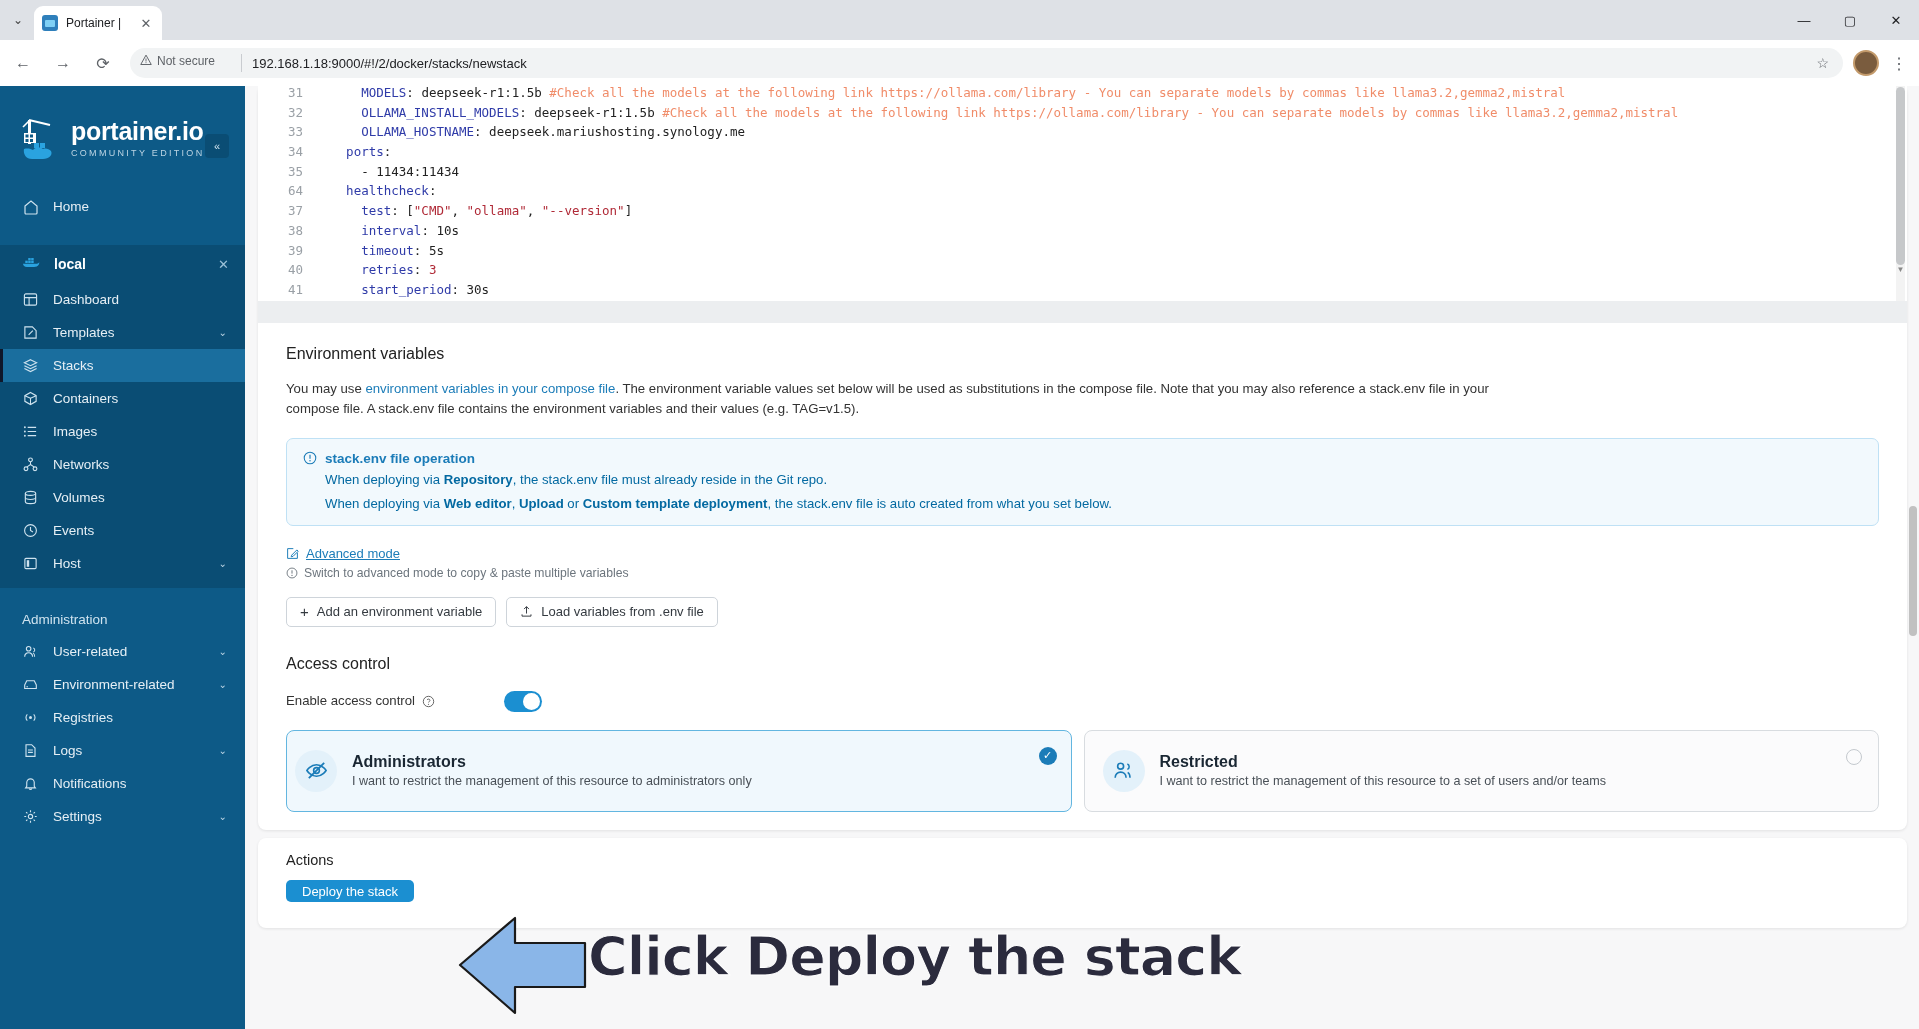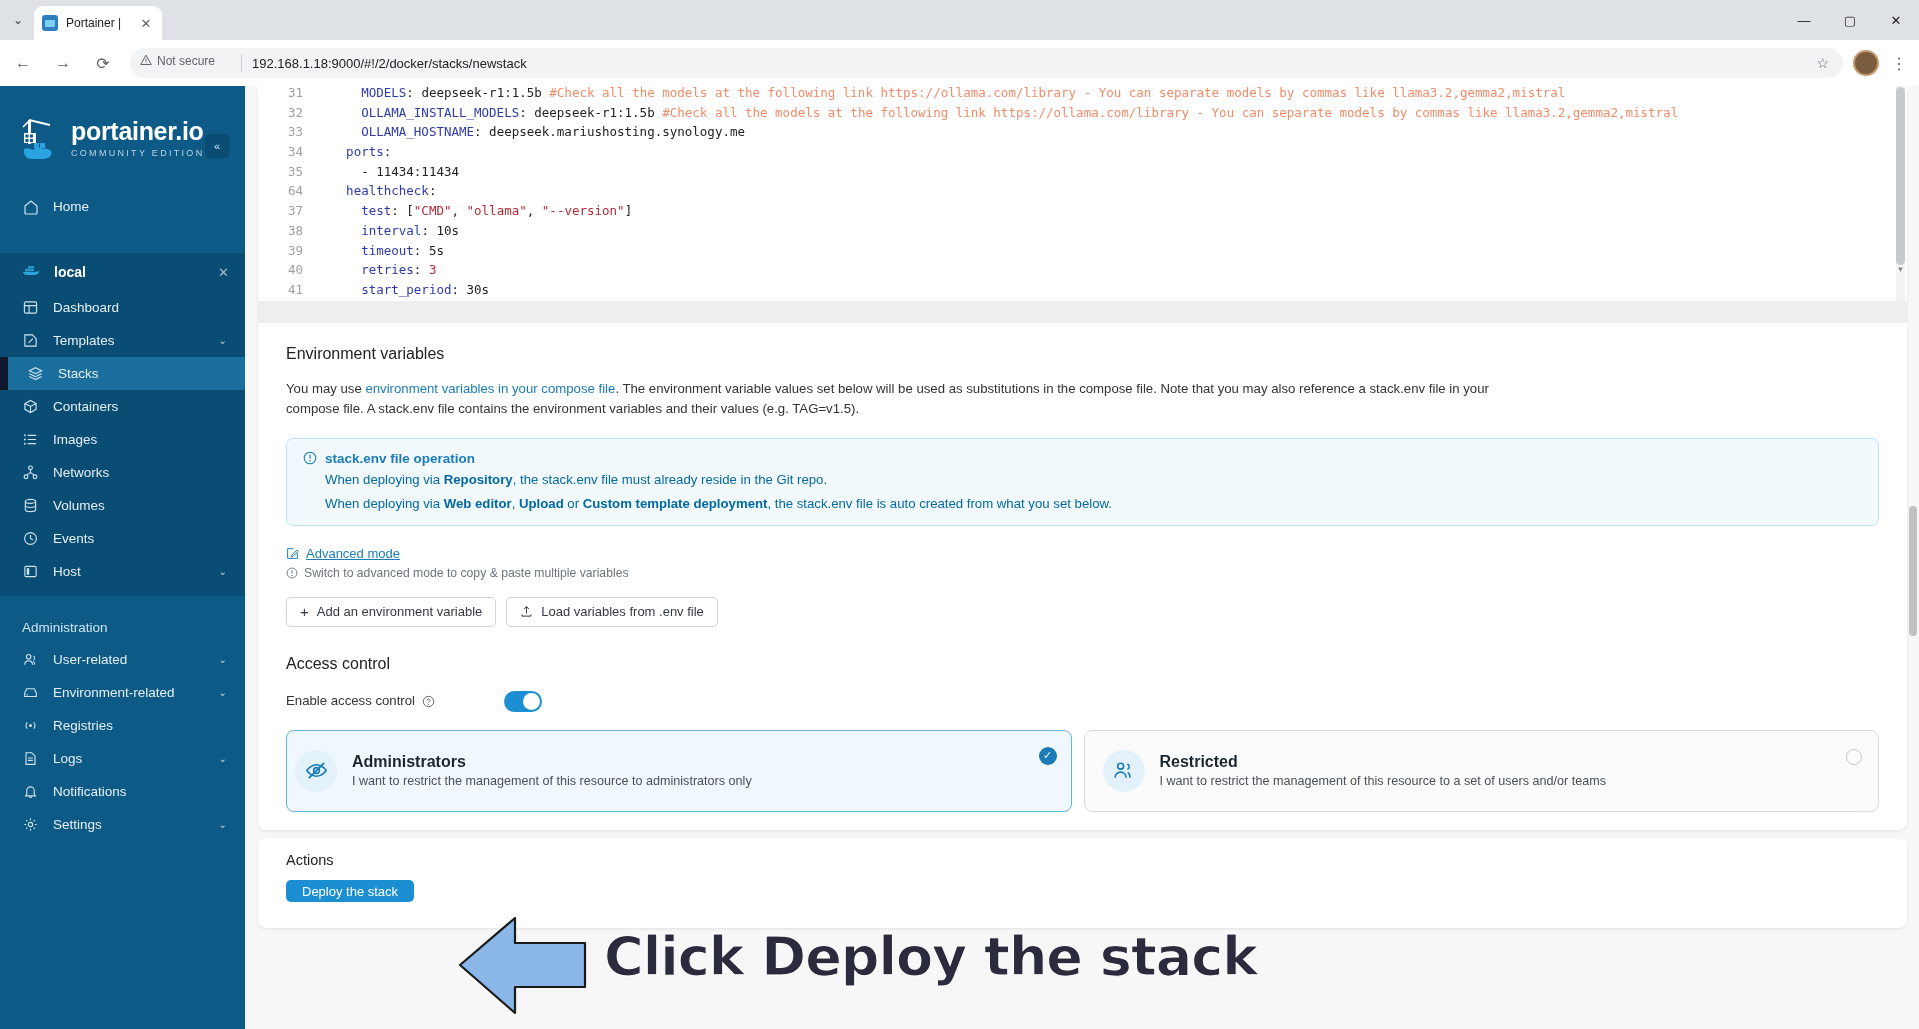--- a/index.html
+++ b/index.html
@@ -61,25 +61,25 @@
   .collapse-btn {
     position:absolute; right:16px; top:48px; width:24px; height:24px; border-radius:4px;
     background:#0a4d74; color:#cfe3ef; font-size:11px; display:flex; align-items:center; justify-content:center;
   }
 
   .nav-item { display:flex; align-items:center; height:33px; padding-left:22px; font-size:13.5px; color:#e6eff5; gap:14px; }
   .nav-item .ico { width:17px; height:17px; display:flex; align-items:center; justify-content:center; flex:0 0 17px; color:#cfe3ef; }
   .nav-item .chev { margin-left:auto; margin-right:18px; font-size:10px; color:#bdd6e5; }
   #nav-home { margin-top:30px; }
 
-  .env-block { margin-top:30px; background:#0a4d74; border-radius:0; padding-bottom:8px; }
+  .env-block { margin-top:22px; background:#0a4d74; border-radius:0; padding-bottom:8px; }
   .env-head { display:flex; align-items:center; height:38px; padding-left:22px; gap:13px; font-size:14px; font-weight:600; color:#fff; }
   .env-head .x { margin-left:auto; margin-right:16px; font-size:13px; color:#9dc2d8; font-weight:400; }
   .env-block .nav-item { height:33px; }
-  .nav-item.active { background:#1a6e9e; border-left:8px solid #0f172a; padding-left:19px; }
+  .nav-item.active { background:#1a6e9e; border-left:3px solid #0f172a; padding-left:19px; }
 
   .admin-label { font-size:13.5px; color:#cfe3ef; padding:24px 0 8px 22px; font-weight:400; }
 
   
   #content { position:absolute; left:245px; top:0; right:0; height:943px; overflow:hidden; }
   .card { position:absolute; left:13px; top:-1px; width:1649px; background:#fff;
           border-radius:8px; box-shadow:0 1px 3px rgba(0,0,0,.09); }
 
   
   .editor { position:relative; margin:0 0 0 0; background:#fff; height:216px; overflow:hidden; }
@@ -128,21 +128,21 @@
                border:1.5px solid #c4c9ce; }
   .acl-check { position:absolute; right:14px; top:16px; width:18px; height:18px; border-radius:50%;
                background:#1b7cb8; color:#fff; font-size:11px; display:flex; align-items:center; justify-content:center; }
 
   .btn-primary { background:#1b8fd1; color:#fff; border:none; border-radius:5px; height:22px; padding:0 16px;
                  font-size:13px; font-family:"Liberation Sans", sans-serif; }
 
   
   #annotation { position:absolute; left:0; top:0; width:1919px; height:1029px; pointer-events:none; }
   .anno-text {
-    position:absolute; left:604px; top:925px;
+    position:absolute; left:588px; top:925px;
     font-family:"DejaVu Sans", sans-serif; font-weight:700; font-size:54px;
     color:#2b2b3d; letter-spacing:-1px; white-space:nowrap;
     -webkit-text-stroke:1px #ffffff;
   }
 
   .scroll-right { position:absolute; right:2px; top:0; width:11px; height:943px; background:transparent; }
   .scroll-right-thumb { position:absolute; right:2px; top:420px; width:8px; height:130px; background:#c1c1c1; border-radius:4px; }
 </style>
 </head>
 <body>

